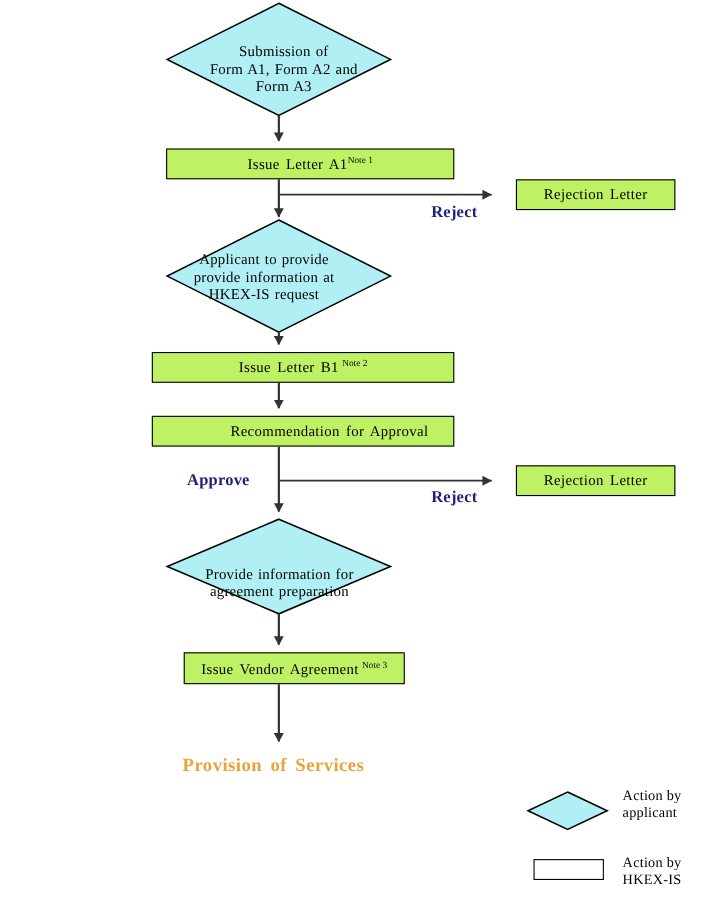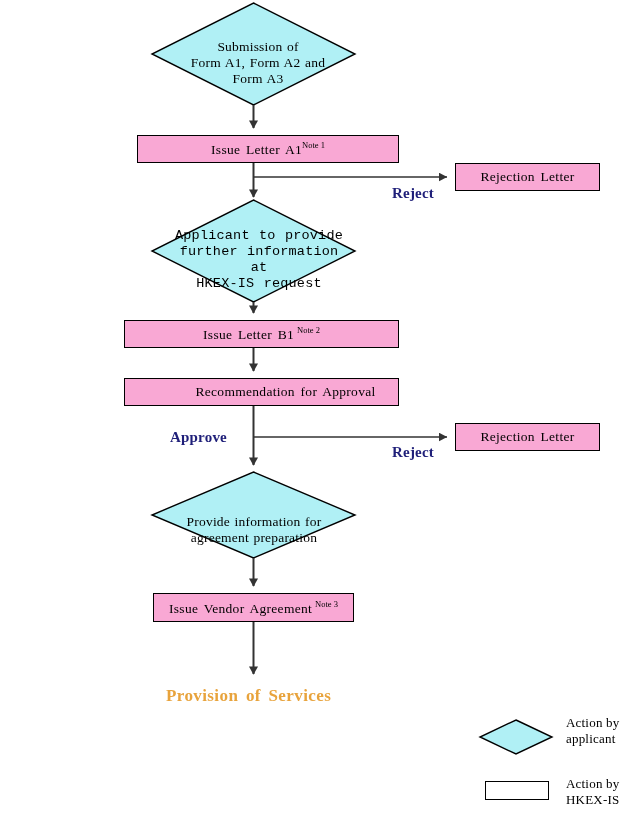--- a/index.html
+++ b/index.html
@@ -21,29 +21,30 @@
     width: 639px;
     height: 817px;
   }
   .node {
     position: absolute;
     box-sizing: border-box;
   }
   
   .rect {
     border: 1px solid #000000;
-    background: #f9a8d4;
+    background: #bef264;
     display: flex;
     align-items: center;
     justify-content: center;
     text-align: center;
     font-size: 13.5px;
     color: #000000;
     letter-spacing: 0.3px;
     word-spacing: 2px;
+    margin-left: 14px;
   }
   .rect .sup {
     font-size: 8.5px;
     vertical-align: super;
     letter-spacing: 0;
     word-spacing: 0;
   }
   .sp { display: inline-block; width: 3px; }
   
   .dlabel {
@@ -138,23 +139,23 @@
 <div class="node rect" style="left:137px; top:135px; width:262px; height:28px;">
   <span><span>Issue Letter A1</span><span class="sup">Note 1</span></span>
 </div>
 
 <div class="node rect" style="left:455px; top:163px; width:145px; height:28px;">
   <span>Rejection Letter</span>
 </div>
 
 <div class="edge-label" style="left:392px; top:185px;">Reject</div>
 
-<div class="dlabel" style="left:170px; top:228px; width:178px;font-family:Liberation Mono, monospace;">
+<div class="dlabel" style="left:151px; top:228px; width:178px;">
   <div>Applicant to provide</div>
-  <div>further information at</div>
+  <div>provide information at</div>
   <div>HKEX-IS request</div>
 </div>
 
 <div class="node rect" style="left:124px; top:320px; width:275px; height:28px;">
   <span><span>Issue Letter B1</span><span class="sp"></span><span class="sup">Note 2</span></span>
 </div>
 
 <div class="node rect" style="left:124px; top:378px; width:275px; height:28px;padding-left:48px;">
   <span>Recommendation for Approval</span>
 </div>

